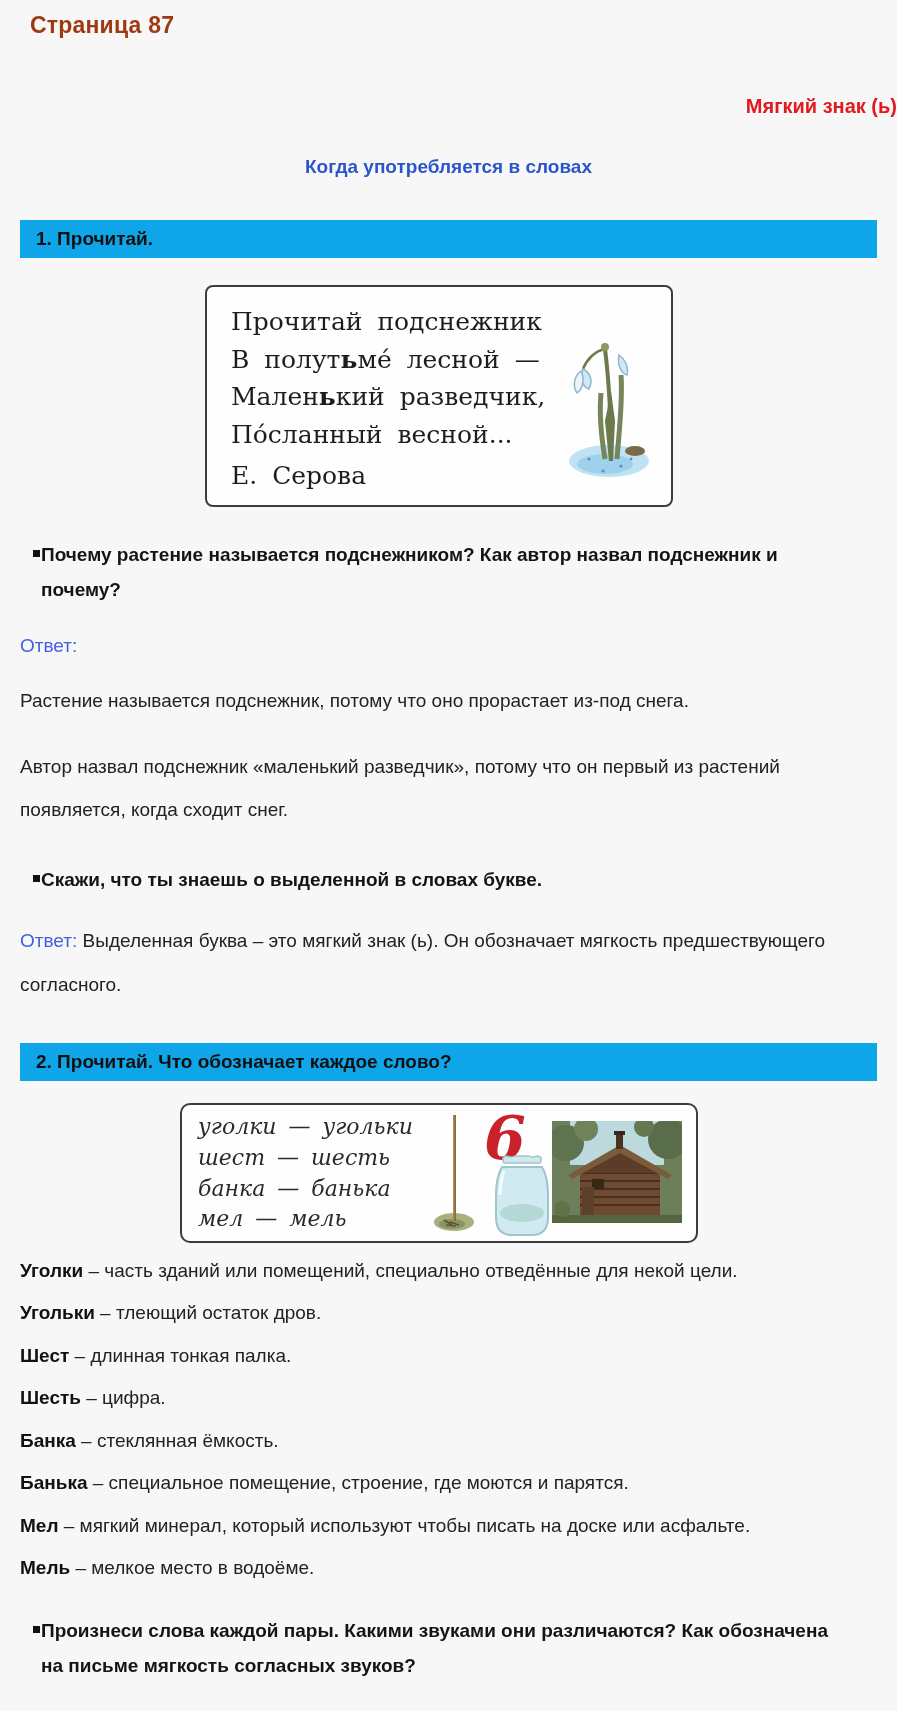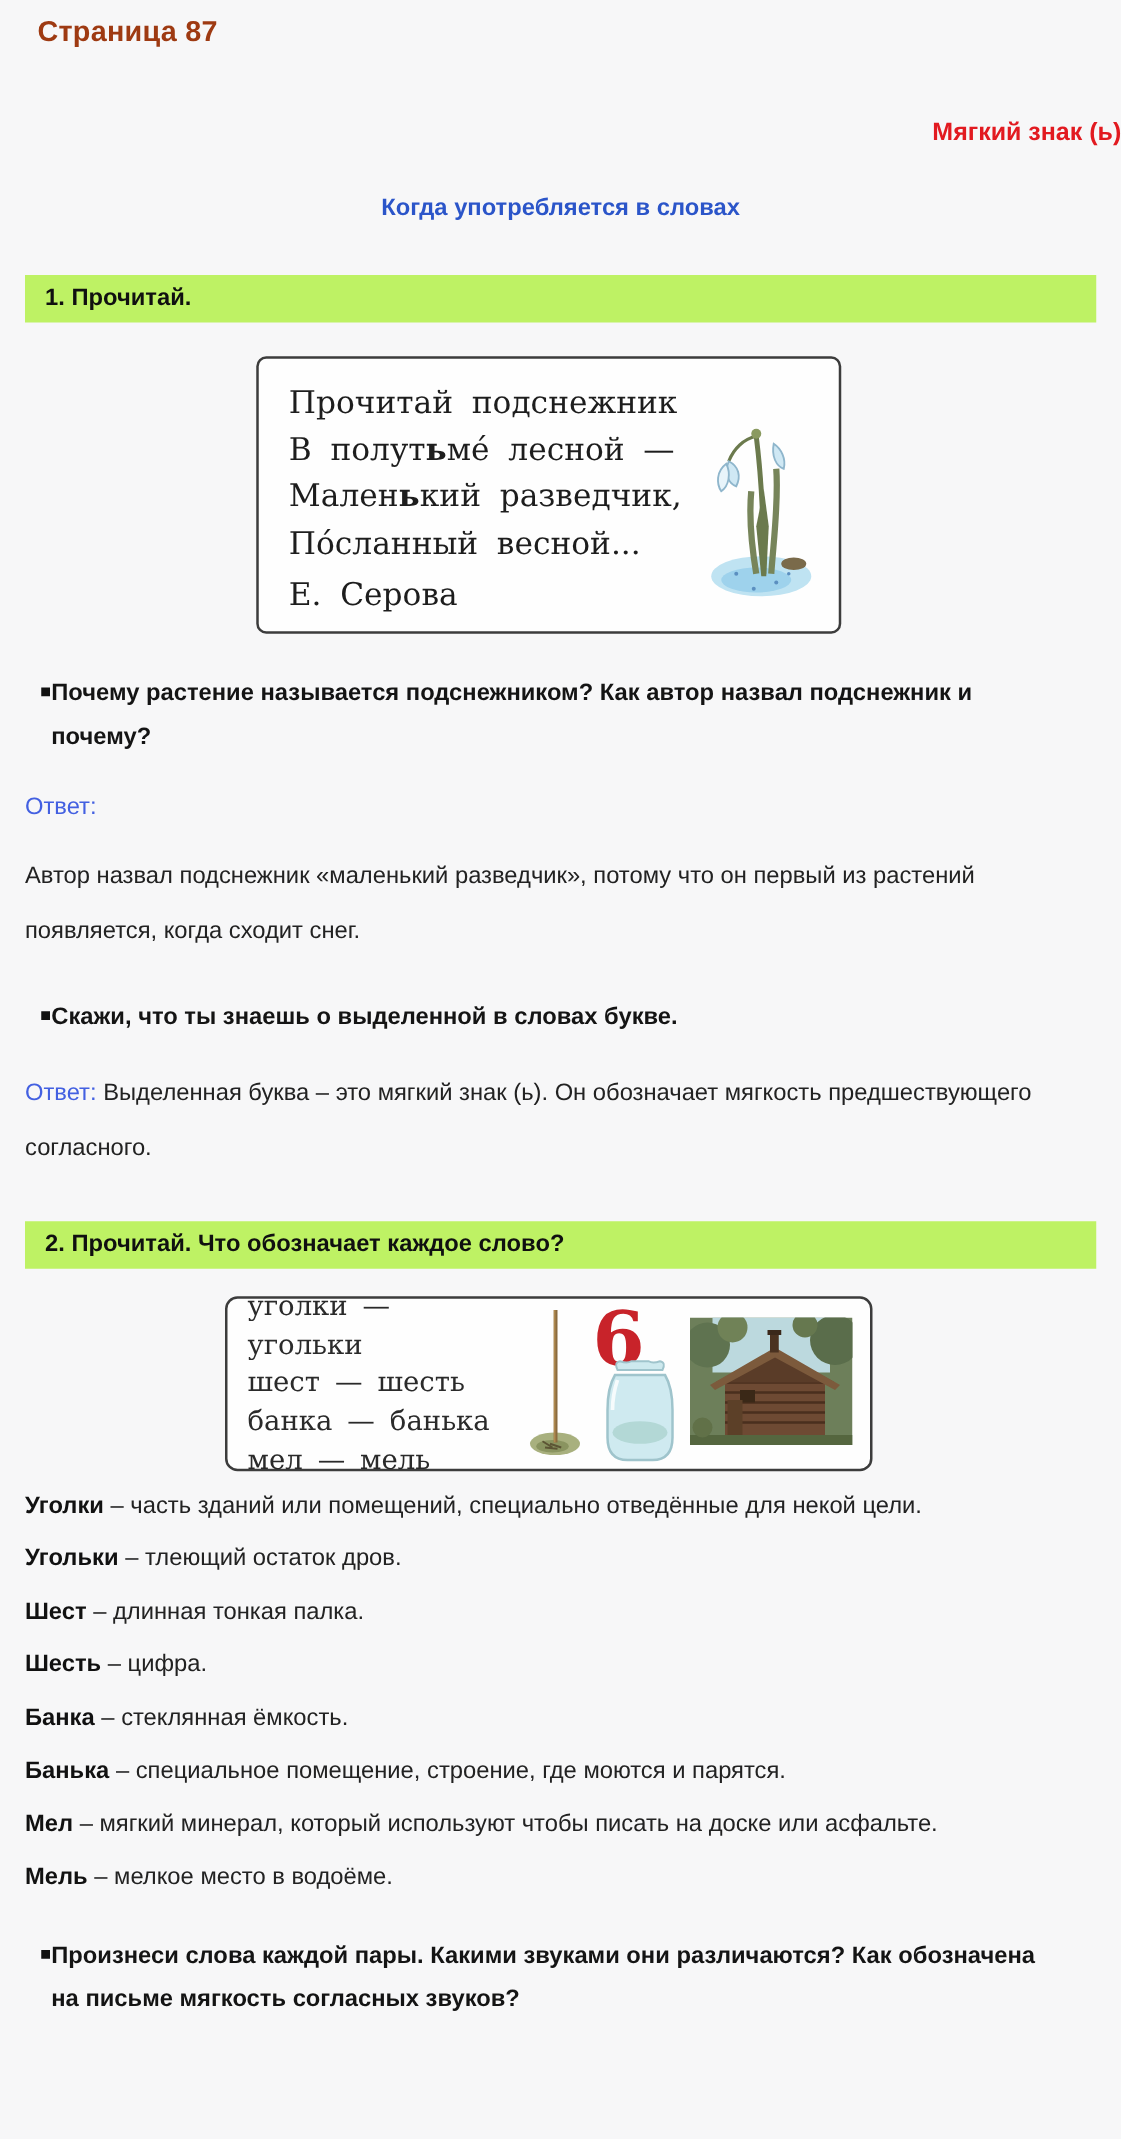--- a/index.html
+++ b/index.html
@@ -24,21 +24,21 @@
     color:#e21a20; font-weight:bold; font-size:20px;
   }
   .subtitle {
     margin-top:32px;
     text-align:center;
     color:#2b55c9; font-weight:bold; font-size:19px;
     line-height:1.8;
   }
   .section-bar {
     margin:36px 20px 0;
-    background:#bef264;
+    background:#0ea5e9;
     padding:8px 16px;
     font-size:19px; font-weight:bold; color:#101010;
   }
 
   
   .poem-box {
     width:468px;
     margin:27px auto 0;
     margin-left:205px;
     background:#fefefe;
@@ -82,22 +82,23 @@
 
   
   .fig2-box {
     width:518px;
     margin:22px auto 0;
     margin-left:180px;
     background:#fefefe;
     border:2px solid #3c3c3c;
     border-radius:10px;
     padding:12px 14px 10px 16px;
-    display:flex; align-items:center; gap:10px;
+    display:flex; align-items:center; gap:0;
     height:140px;
+    font-style:italic;
   }
   .pairs {
     flex:1;
     font-family:"DejaVu Serif", serif;
     font-size:22px; line-height:1.4; color:#2a2a2a;
     word-spacing:5px;
   }
   .fig-art { flex:none; }
 
   
@@ -148,20 +149,21 @@
       </svg>
     </div>
   </div>
 
   <div class="bullet-q">
     <span class="sq"></span>
     <span class="qtext">Почему растение называется подснежником? Как автор назвал подснежник и почему?</span>
   </div>
 
   <div class="answer-label">Ответ:</div>
+  <p class="para">Растение называется подснежник, потому что оно прорастает из-под снега.</p>
   <p class="para">Автор назвал подснежник «маленький разведчик», потому что он первый из растений появляется, когда сходит снег.</p>
 
   <div class="bullet-q">
     <span class="sq"></span>
     <span class="qtext">Скажи, что ты знаешь о выделенной в словах букве.</span>
   </div>
 
   <p class="para"><span class="lbl">Ответ:</span><span> Выделенная буква – это мягкий знак (ь). Он обозначает мягкость предшествующего согласного.</span></p>
 
   <div class="section-bar">2. Прочитай. Что обозначает каждое слово?</div>

